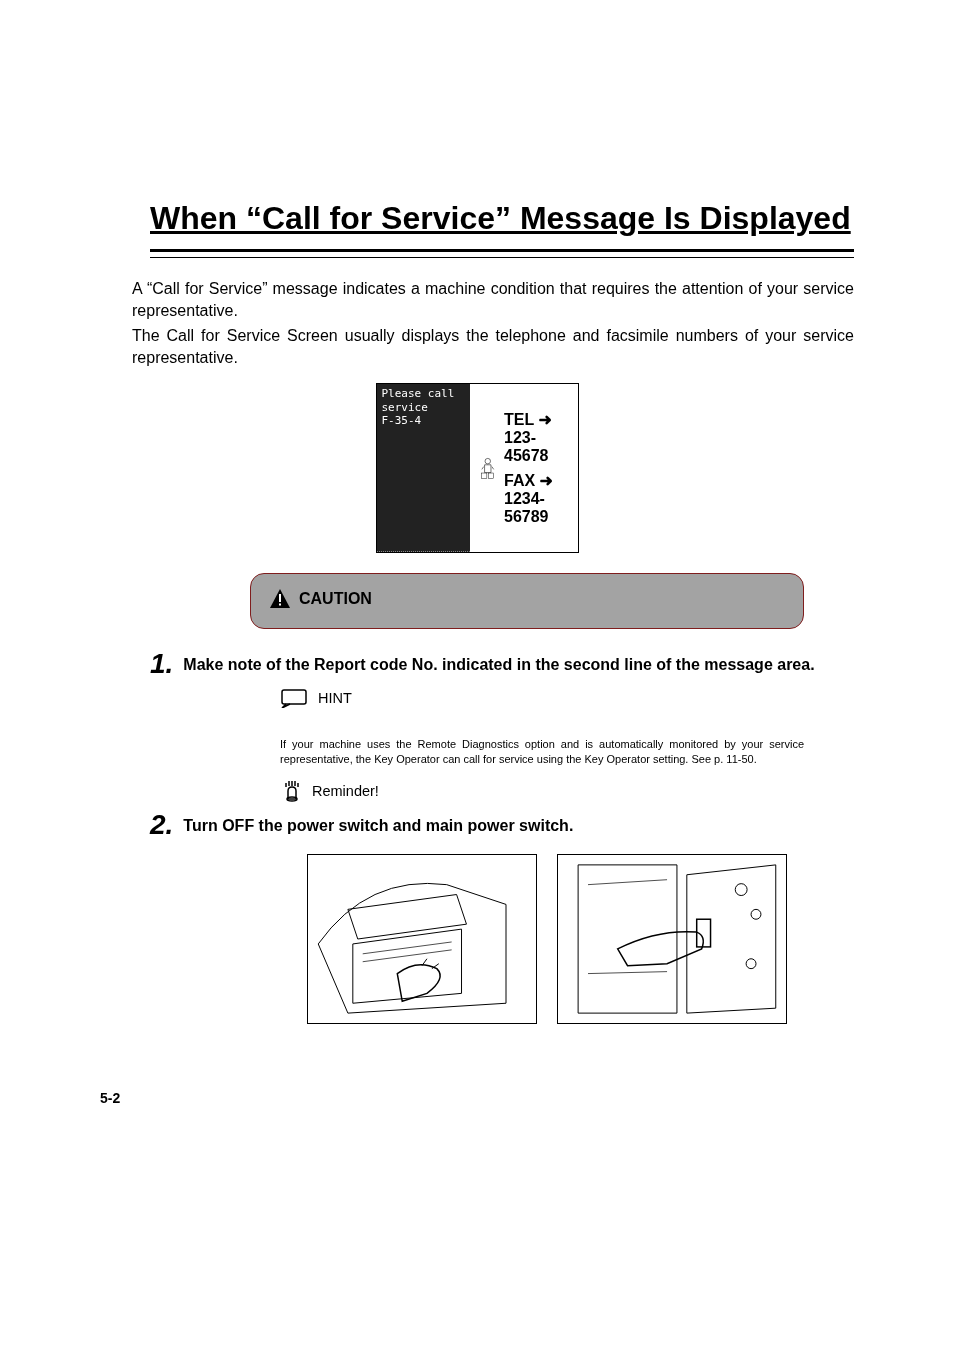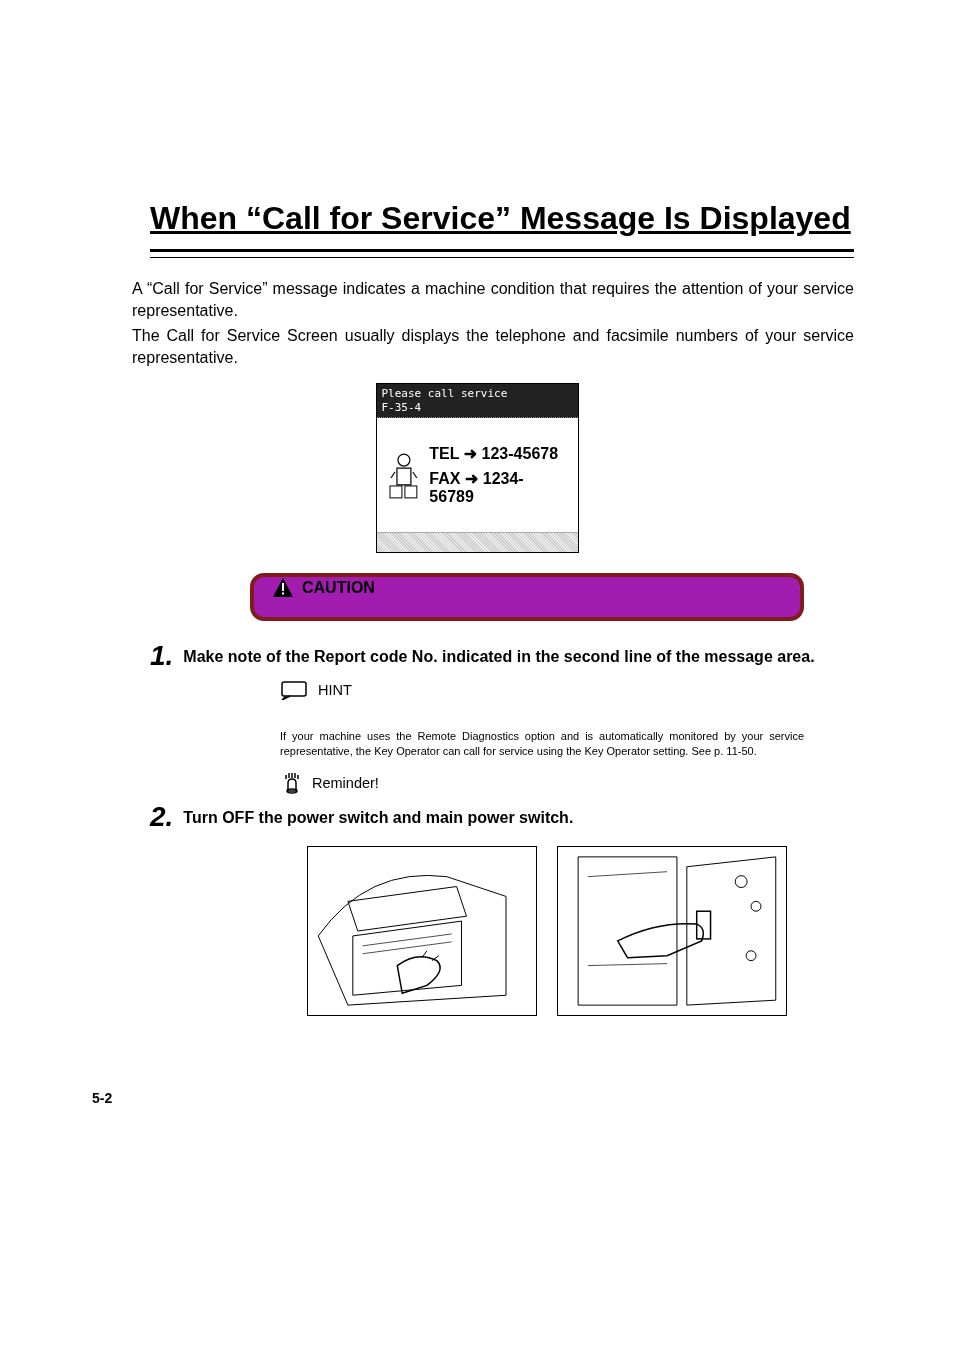--- a/index.html
+++ b/index.html
@@ -36,21 +36,20 @@
       text-align: justify;
       margin-bottom: 4px;
     }
     .screen-display {
       width: 203px;
       height: 170px;
       margin: 15px auto 20px;
       border: 1px solid #000;
       background: #fff;
       display: flex;
-      flex-direction: column;
     }
     .screen-header {
       background: #222;
       color: #fff;
       font-family: monospace;
       font-size: 11px;
       padding: 3px 5px;
       line-height: 1.2;
       border-bottom: 1px dotted #888;
     }
@@ -70,25 +69,25 @@
       font-weight: bold;
     }
     .screen-contact div { margin: 6px 0; }
     .screen-footer {
       height: 20px;
       background: repeating-linear-gradient(45deg, #ccc, #ccc 1px, #eee 1px, #eee 2px);
       border-top: 1px solid #aaa;
     }
     .caution-box {
       margin: 0 50px 25px 150px;
-      border: 4px solid #7f1d1d;
+      border: 1px solid #7f1d1d;
       border-radius: 14px;
-      padding: 0 18px 12px;
+      padding: 14px 18px 12px;
       position: relative;
-      background: #a21caf;
+      background: #a3a3a3;
     }
     .caution-box::before {
       content: "";
       position: absolute;
       top: 4px; left: 6px; right: 6px; bottom: 4px;
       pointer-events: none;
     }
     .caution-header {
       display: flex;
       align-items: center;
@@ -155,21 +154,21 @@
       margin-left: 140px;
     }
     .illus {
       width: 230px;
       height: 170px;
       border: 1px solid #000;
       background: #fff;
     }
     .page-num {
       position: absolute;
-      left: 92px;
+      left: 100px;
       bottom: 245px;
       font-weight: bold;
       font-size: 14px;
     }
   </style>
 </head>
 <body>
 
 <h1 class="main-heading">When “Call for Service” Message Is Displayed</h1>
 <div class="heading-underline"></div>

